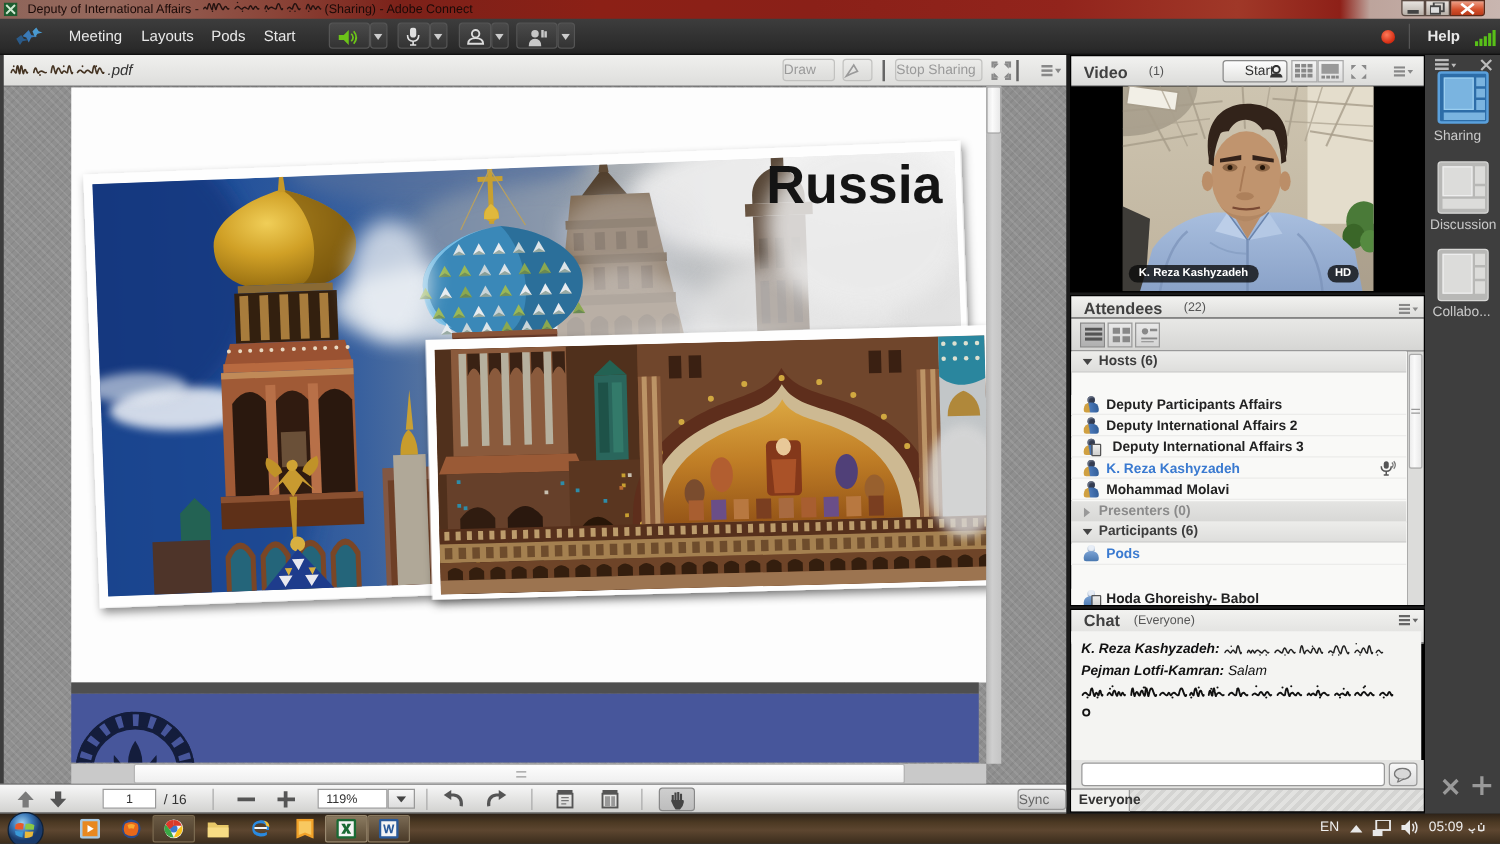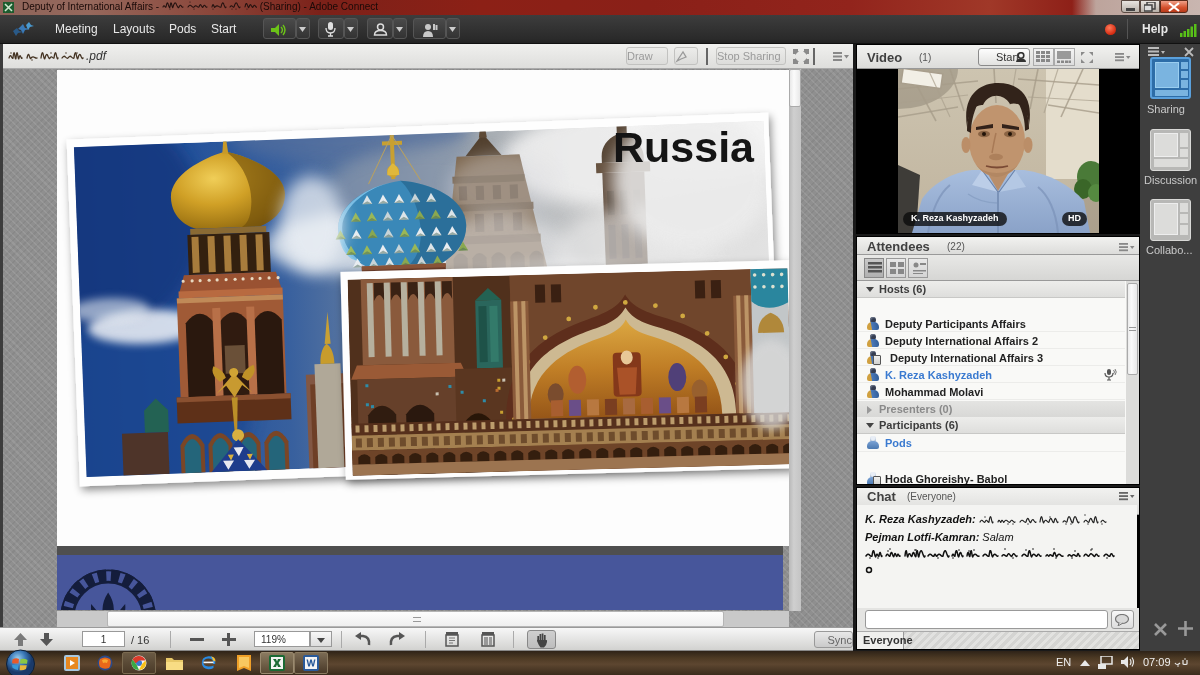--- a/index.html
+++ b/index.html
@@ -705,21 +705,21 @@
       <rect x="2" y="1" width="12" height="3" fill="#555"></rect>
       <rect x="4" y="6" width="4" height="8" fill="#999"></rect>
       <rect x="9" y="6" width="3" height="8" fill="#999"></rect>
     </svg>
   <div class="tsep" style="left:513px"></div>
   <div class="abs" style="left:527px;top:2px;width:29px;height:19px;border:1px solid #888;border-radius:3px;background:linear-gradient(#cfcfcf,#bdbdbd)"></div>
   <svg class="abs" style="left:535px;top:4px" width="14" height="16">
       <path d="M3.2 9 L3.2 4 M5.4 8 L5.4 2 M7.6 8 L7.6 1.5 M9.8 8 L9.8 3" stroke="#444" stroke-width="1.7"></path>
       <path d="M2 9 Q2 7 3.5 8 L11 8 Q12.5 7.5 12 10 Q11.5 13.5 9 15.5 L5.5 15.5 Q3.5 13 2 9 Z" fill="#444"></path>
     </svg>
-  <div class="abs" style="left:814px;top:3px;width:39px;height:17px;border:1px solid #999;border-radius:3px;background:linear-gradient(#e8e8e8,#cacaca);font-size:11px;color:#666;text-align:right;line-height:16px">Sync</div>
+  <div class="abs" style="left:814px;top:3px;width:39px;height:17px;border:1px solid #999;border-radius:3px;background:linear-gradient(#e8e8e8,#cacaca);font-size:11px;color:#666;text-align:left;line-height:16px">Sync</div>
 </div>
 
 <div class="pod" style="left:856px;top:44px;width:284px;height:190px">
   <div class="podhead">
     <span class="ptitle">Video</span>
       <span class="pcount" style="left:62px">(1)</span>
     <div class="abs" style="left:121px;top:3px;width:52px;height:18px;background:linear-gradient(#fdfdfd,#e2e2e0);border:1px solid #8a8a8a;border-radius:3px;font-size:11px;font-weight:normal;color:#333;text-align:center;padding:2px 0 0 7px">Start</div>
     <svg class="abs" style="left:158px;top:7px" width="13" height="11">
         <circle cx="6" cy="3.5" r="2.8" fill="none" stroke="#333" stroke-width="1.6"></circle>
         <path d="M1 10 Q1 6.5 6 6.5 Q11 6.5 11 10 Z" fill="#333"></path>
@@ -1111,19 +1111,19 @@
       <path d="M0 6 L5 0 L10 6 Z" fill="#e8e8e8"></path>
     </svg>
   <svg class="abs" style="left:1098px;top:5px" width="15" height="13">
       <rect x="3" y="0" width="11" height="8" fill="none" stroke="#e8e8e8" stroke-width="1.5"></rect>
       <rect x="0" y="8" width="8" height="5" fill="#e8e8e8"></rect>
     </svg>
   <svg class="abs" style="left:1121px;top:5px" width="14" height="13">
       <path d="M0 4 L3 4 L7 0 L7 12 L3 8 L0 8 Z" fill="#e8e8e8"></path>
       <path d="M9 3 Q11 6 9 9 M11 1.5 Q14 6 11 10.5" stroke="#e8e8e8" stroke-width="1.2" fill="none"></path>
     </svg>
-  <span class="abs" style="left:1143px;top:5px;font-size:11px;color:#f0f0f0">07:09</span>
+  <span class="abs" style="left:1143px;top:5px;font-size:11px;color:#f0f0f0">05:09</span>
   <svg class="abs" style="left:1174px;top:7px" width="16" height="9" id="ar-clock">
       <path d="M1 5 q2 3 5 0 M9 2 l0 4 q2 1 4 0 l0 -4" fill="none" stroke="#e8e8e8" stroke-width="1.2"></path>
       <circle cx="4" cy="8" r="0.8" fill="#e8e8e8"></circle>
       <circle cx="11" cy="1" r="0.8" fill="#e8e8e8"></circle>
     </svg>
 </div>
 
 </body></html>

